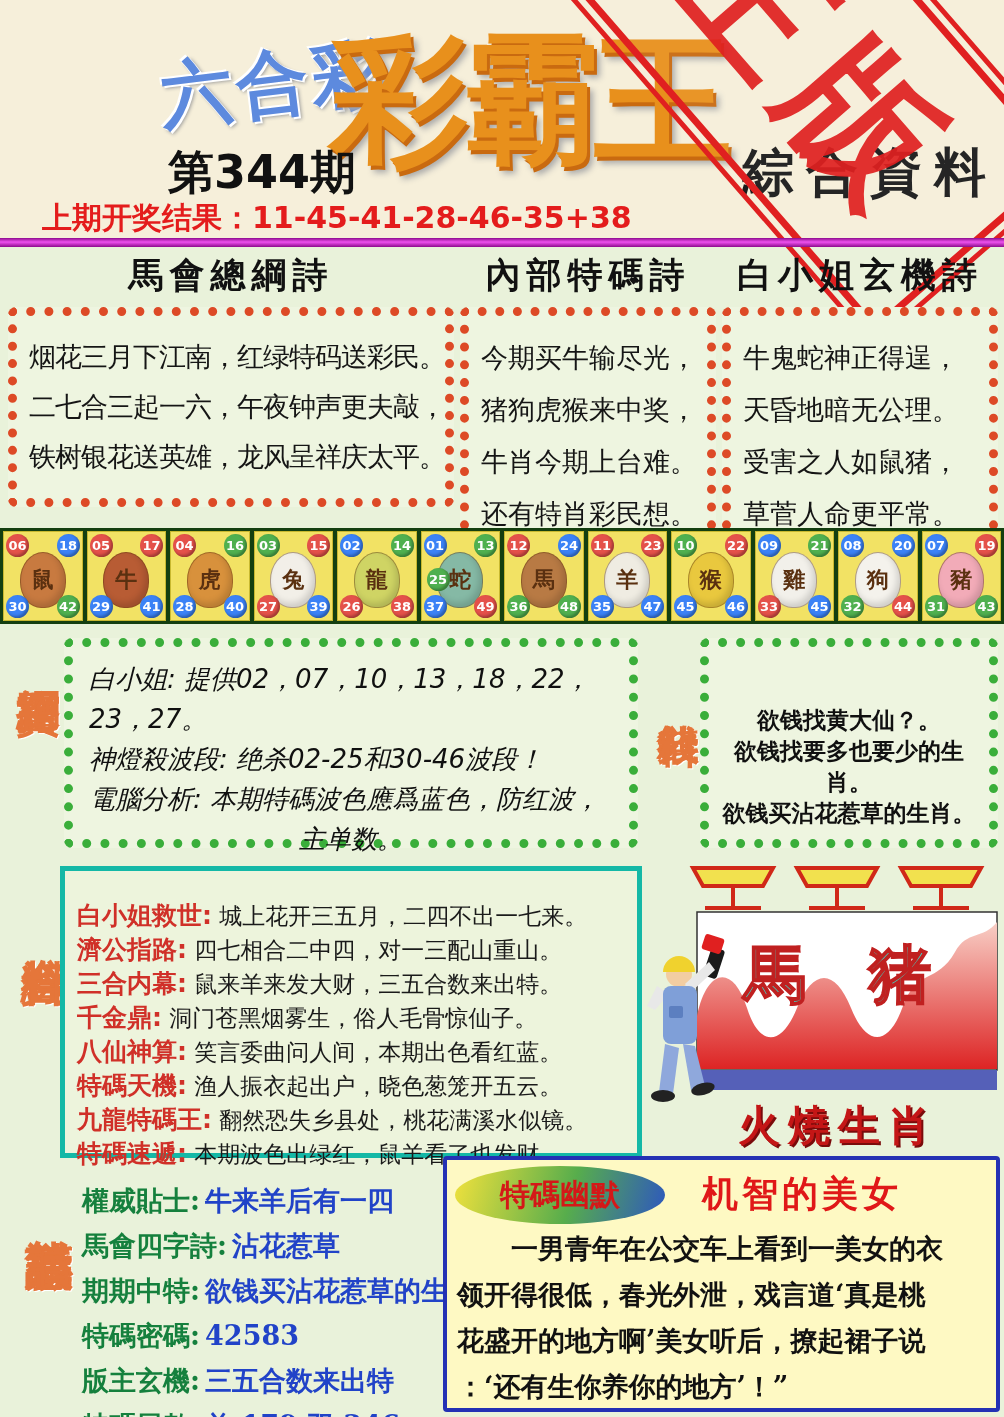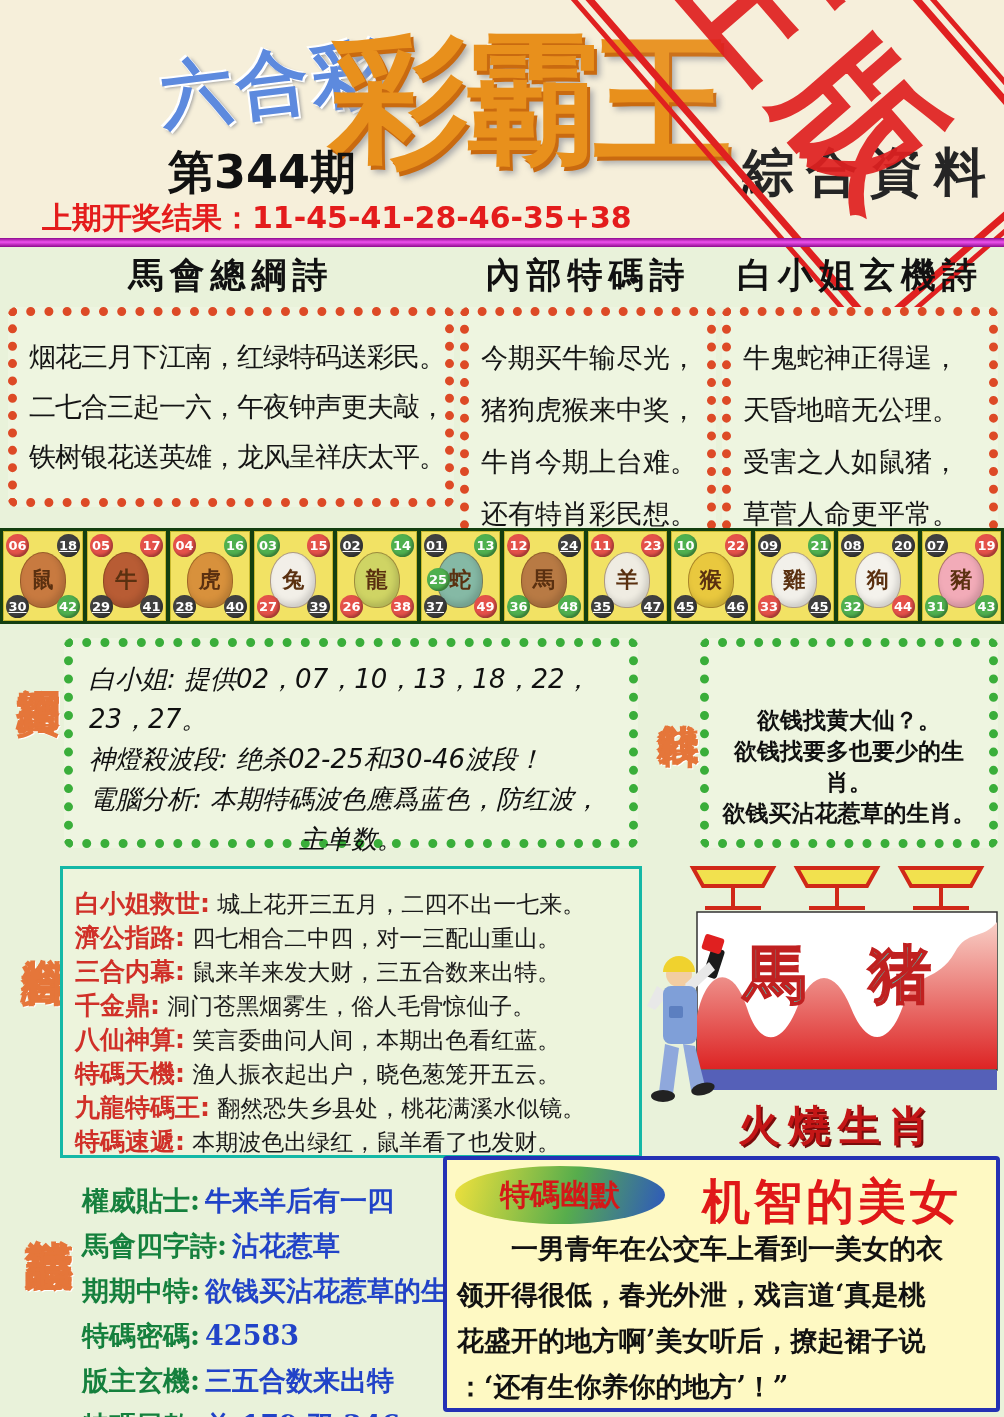--- a/index.html
+++ b/index.html
@@ -38,56 +38,56 @@
   .zstrip{position:absolute;left:0;top:528px;width:1004px;height:96px;background:#143f10;
         display:flex;gap:4px;padding:3px;box-sizing:border-box;}
   .zcell{flex:1;position:relative;background:#f2e264;border:1px solid #c8b830;}
   .blob{position:absolute;left:50%;top:54%;transform:translate(-50%,-50%);width:44px;height:54px;
         border-radius:50% 50% 46% 46%;display:flex;align-items:center;justify-content:center;
         font-size:22px;font-weight:bold;color:#5a3010;border:1px solid rgba(90,50,10,.45);
         box-shadow:inset -3px -4px 6px rgba(0,0,0,.15);}
   .ball{position:absolute;width:23px;height:23px;border-radius:50%;color:#fff;font-size:13px;
         font-weight:bold;display:flex;align-items:center;justify-content:center;
         box-shadow:inset -2px -2px 3px rgba(0,0,0,.3);}
-  .ball.red{background:#e4514a;} .ball.blue{background:#404040;text-decoration:underline;} .ball.green{background:#4fb04f;}
+  .ball.red{background:#e4514a;} .ball.blue{background:#3b82f6;} .ball.green{background:#4fb04f;}
   .tl{left:2px;top:2px;} .tr{right:2px;top:2px;} .bl{left:2px;bottom:2px;} .br{right:2px;bottom:2px;}
   .ml{left:5px;top:36px;}
   
   .vlabel{position:absolute;writing-mode:vertical-rl;text-orientation:upright;color:#e5763a;
         font-weight:bold;font-family:"DejaVu Serif",serif;text-shadow:1px 1px 0 #fff;}
   
   .netbox{position:absolute;left:64px;top:638px;width:574px;height:210px;padding:12px 16px;}
   .netbox div{font-size:26px;line-height:40px;color:#101010;font-style:italic;}
   .netbox div:nth-child(4){text-align:center;}
   .moneybox{position:absolute;left:700px;top:638px;width:298px;height:210px;padding:10px 8px;
         display:flex;flex-direction:column;justify-content:flex-end;}
   .moneybox div{font-size:23px;font-weight:bold;color:#101010;text-align:center;}
   
   .infobox{position:absolute;left:60px;top:866px;width:582px;height:292px;box-sizing:border-box;
-        border:3px solid #14b8a6;background:#edf4dc;padding:18px 12px;}
+        border:5px solid #14b8a6;background:#edf4dc;padding:28px 12px;}
   .infobox .row{font-size:23px;line-height:33px;white-space:nowrap;}
   .infobox .lab{color:#d03028;font-weight:bold;font-size:25px;}
   .infobox .txt{color:#1a1a1a;}
   
   .scene{position:absolute;left:645px;top:856px;width:359px;height:246px;}
   .burn{position:absolute;left:738px;top:1098px;font-size:42px;font-weight:bold;color:#c41616;
         font-family:"DejaVu Serif",serif;letter-spacing:8px;text-shadow:2px 2px 0 #7a0b0b;}
   
   .tips{position:absolute;left:82px;top:1180px;width:400px;}
   .tips .trow{line-height:41px;white-space:nowrap;}
   .tips .tlab{font-size:27px;font-weight:bold;color:#15803d;font-family:"DejaVu Serif",serif;}
   .tips .tval{font-size:27px;font-weight:bold;color:#2143c8;font-family:"DejaVu Serif",serif;}
   
   .humor{position:absolute;left:443px;top:1156px;width:557px;height:256px;box-sizing:border-box;
         border:4px solid #2431b4;border-radius:4px;background:#fef9c3;padding:6px 12px;}
   .badge{position:absolute;left:8px;top:6px;width:210px;height:58px;border-radius:50%;
         background:linear-gradient(105deg,#f2e23c,#57ad4c 55%,#2d56c0);display:flex;
         align-items:center;justify-content:center;}
   .badge span{font-size:30px;font-weight:bold;color:#d41818;font-family:"DejaVu Serif",serif;}
-  .humor-title{position:absolute;left:255px;top:10px;font-size:48px;font-weight:bold;color:#e01818;
+  .humor-title{position:absolute;left:255px;top:10px;font-size:36px;font-weight:bold;color:#e01818;
         font-family:"DejaVu Serif",serif;letter-spacing:4px;}
   .humor-body{position:absolute;left:10px;top:66px;width:532px;}
   .humor-body div{font-size:27px;line-height:46px;color:#111;font-weight:bold;
         font-family:"DejaVu Serif",serif;white-space:nowrap;}
   .humor-body div:first-child{text-indent:2em;}
 </style>
 </head>
 <body>
 
 <div class="page">

